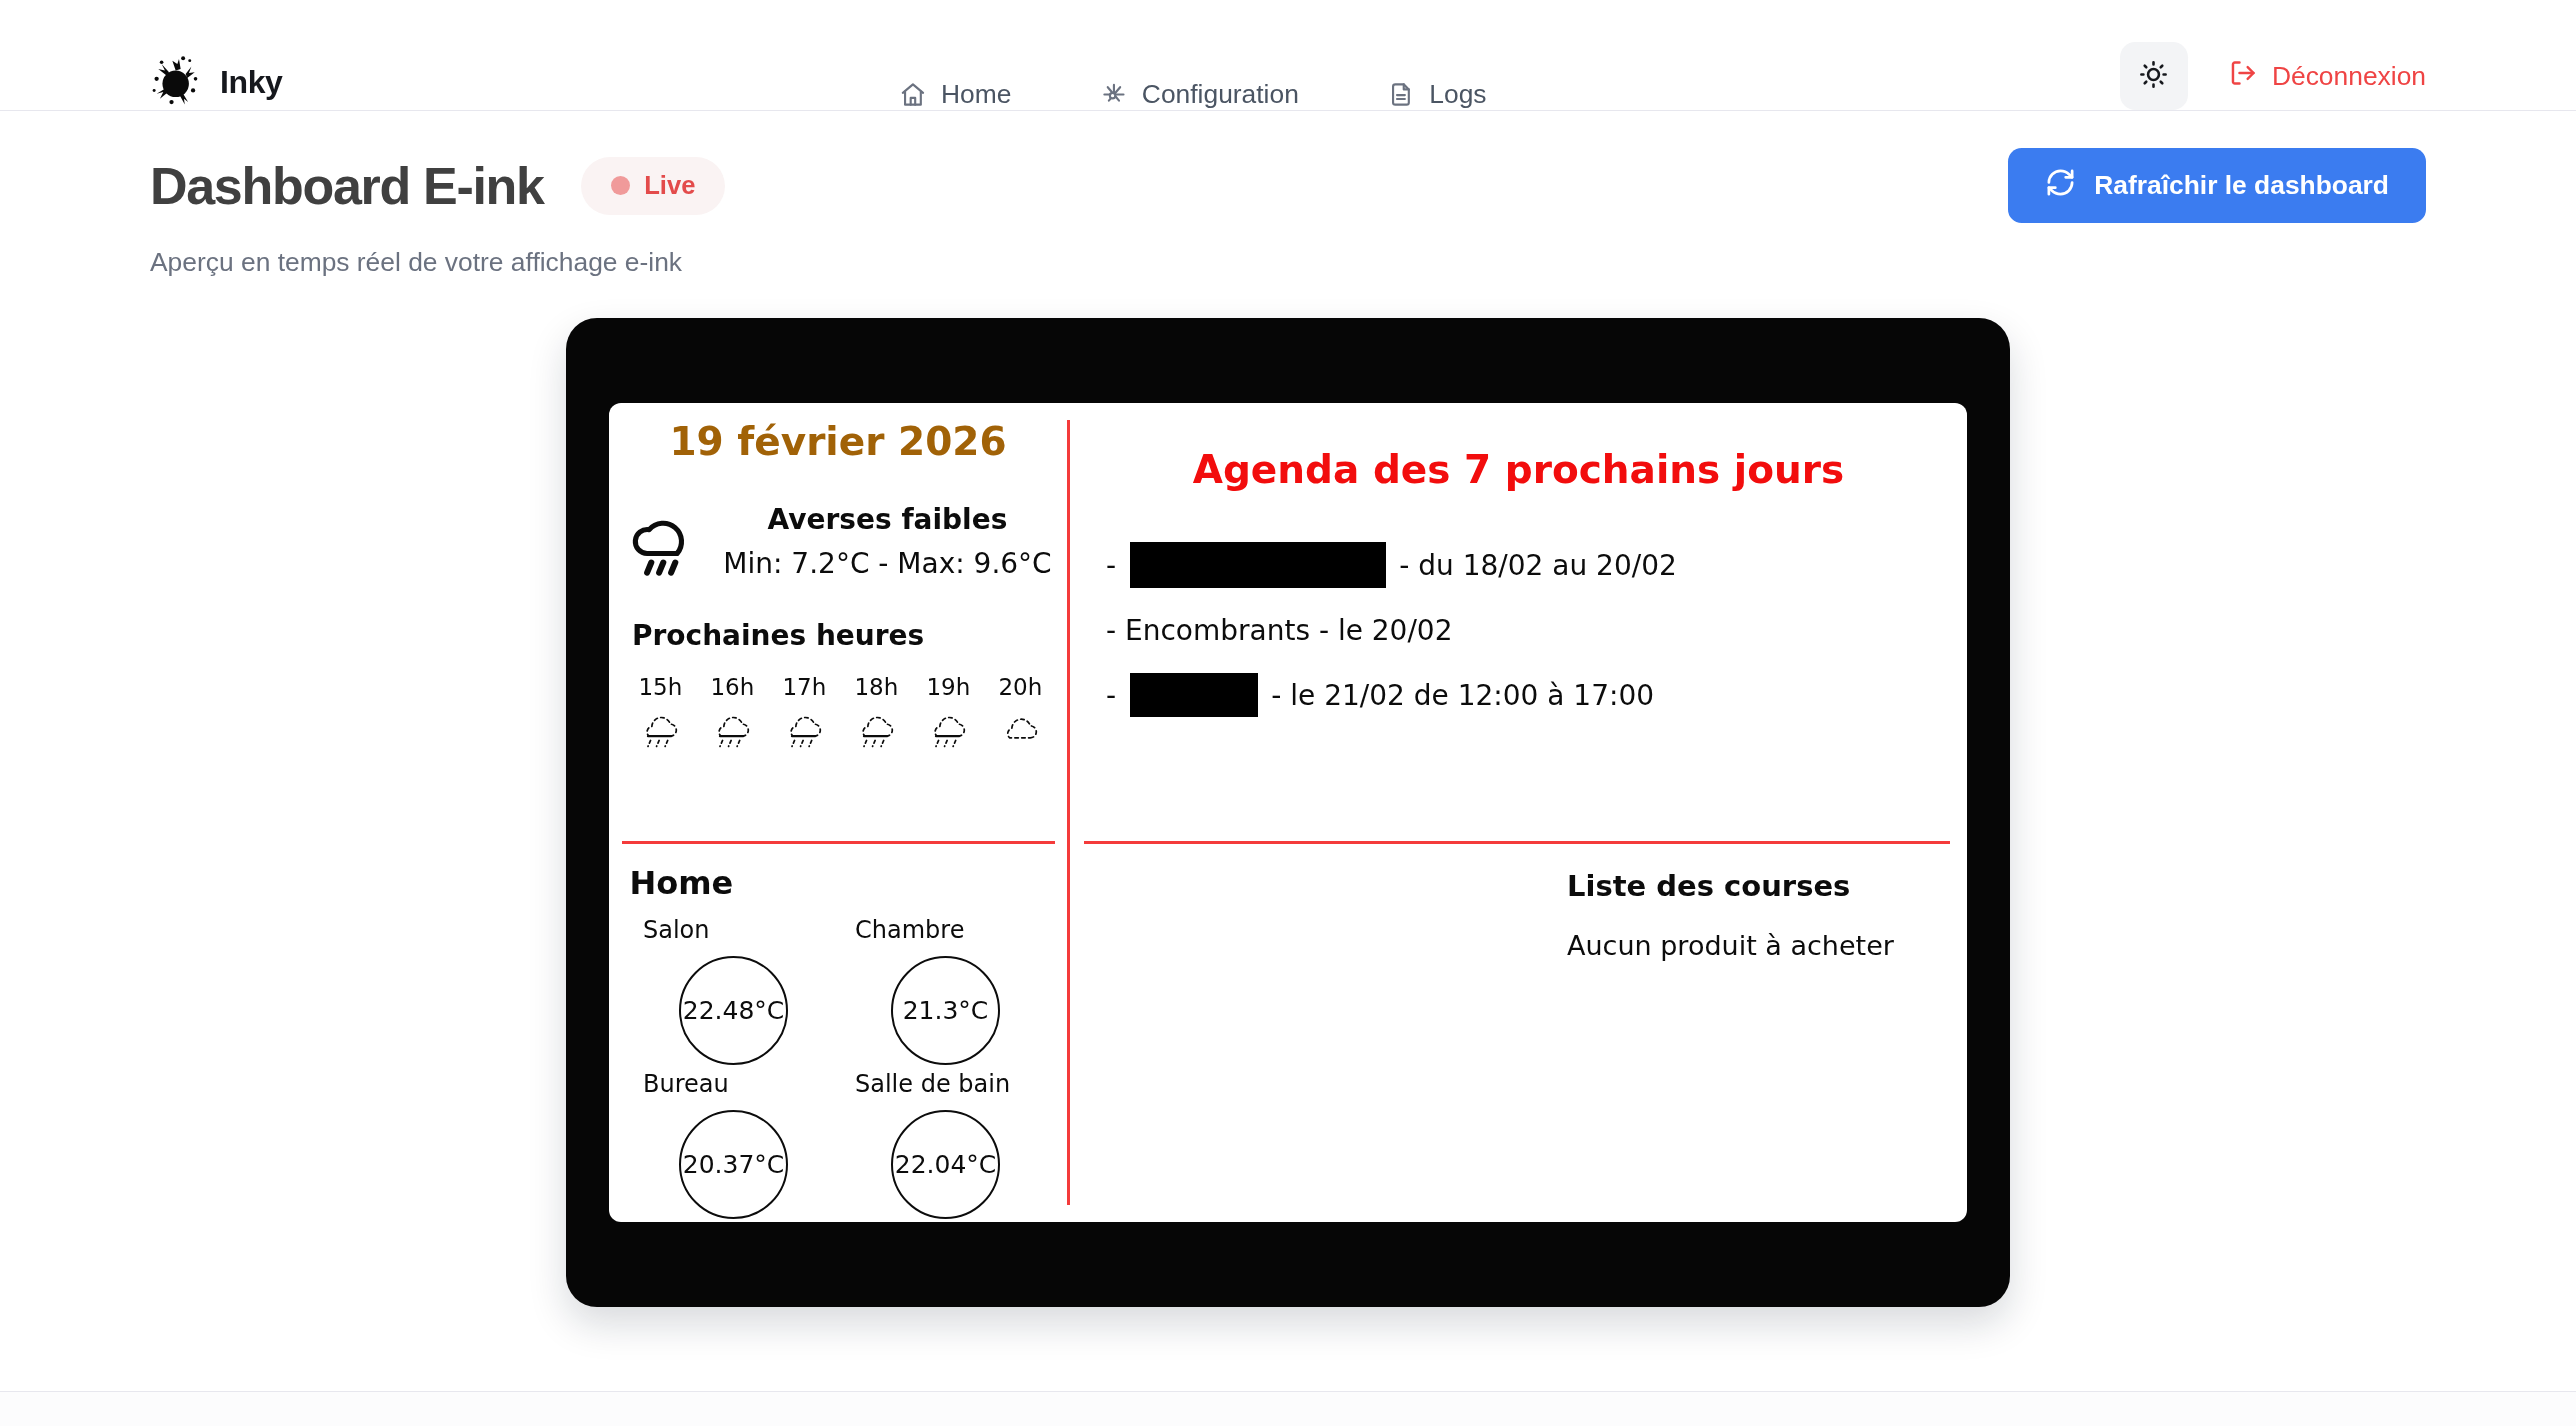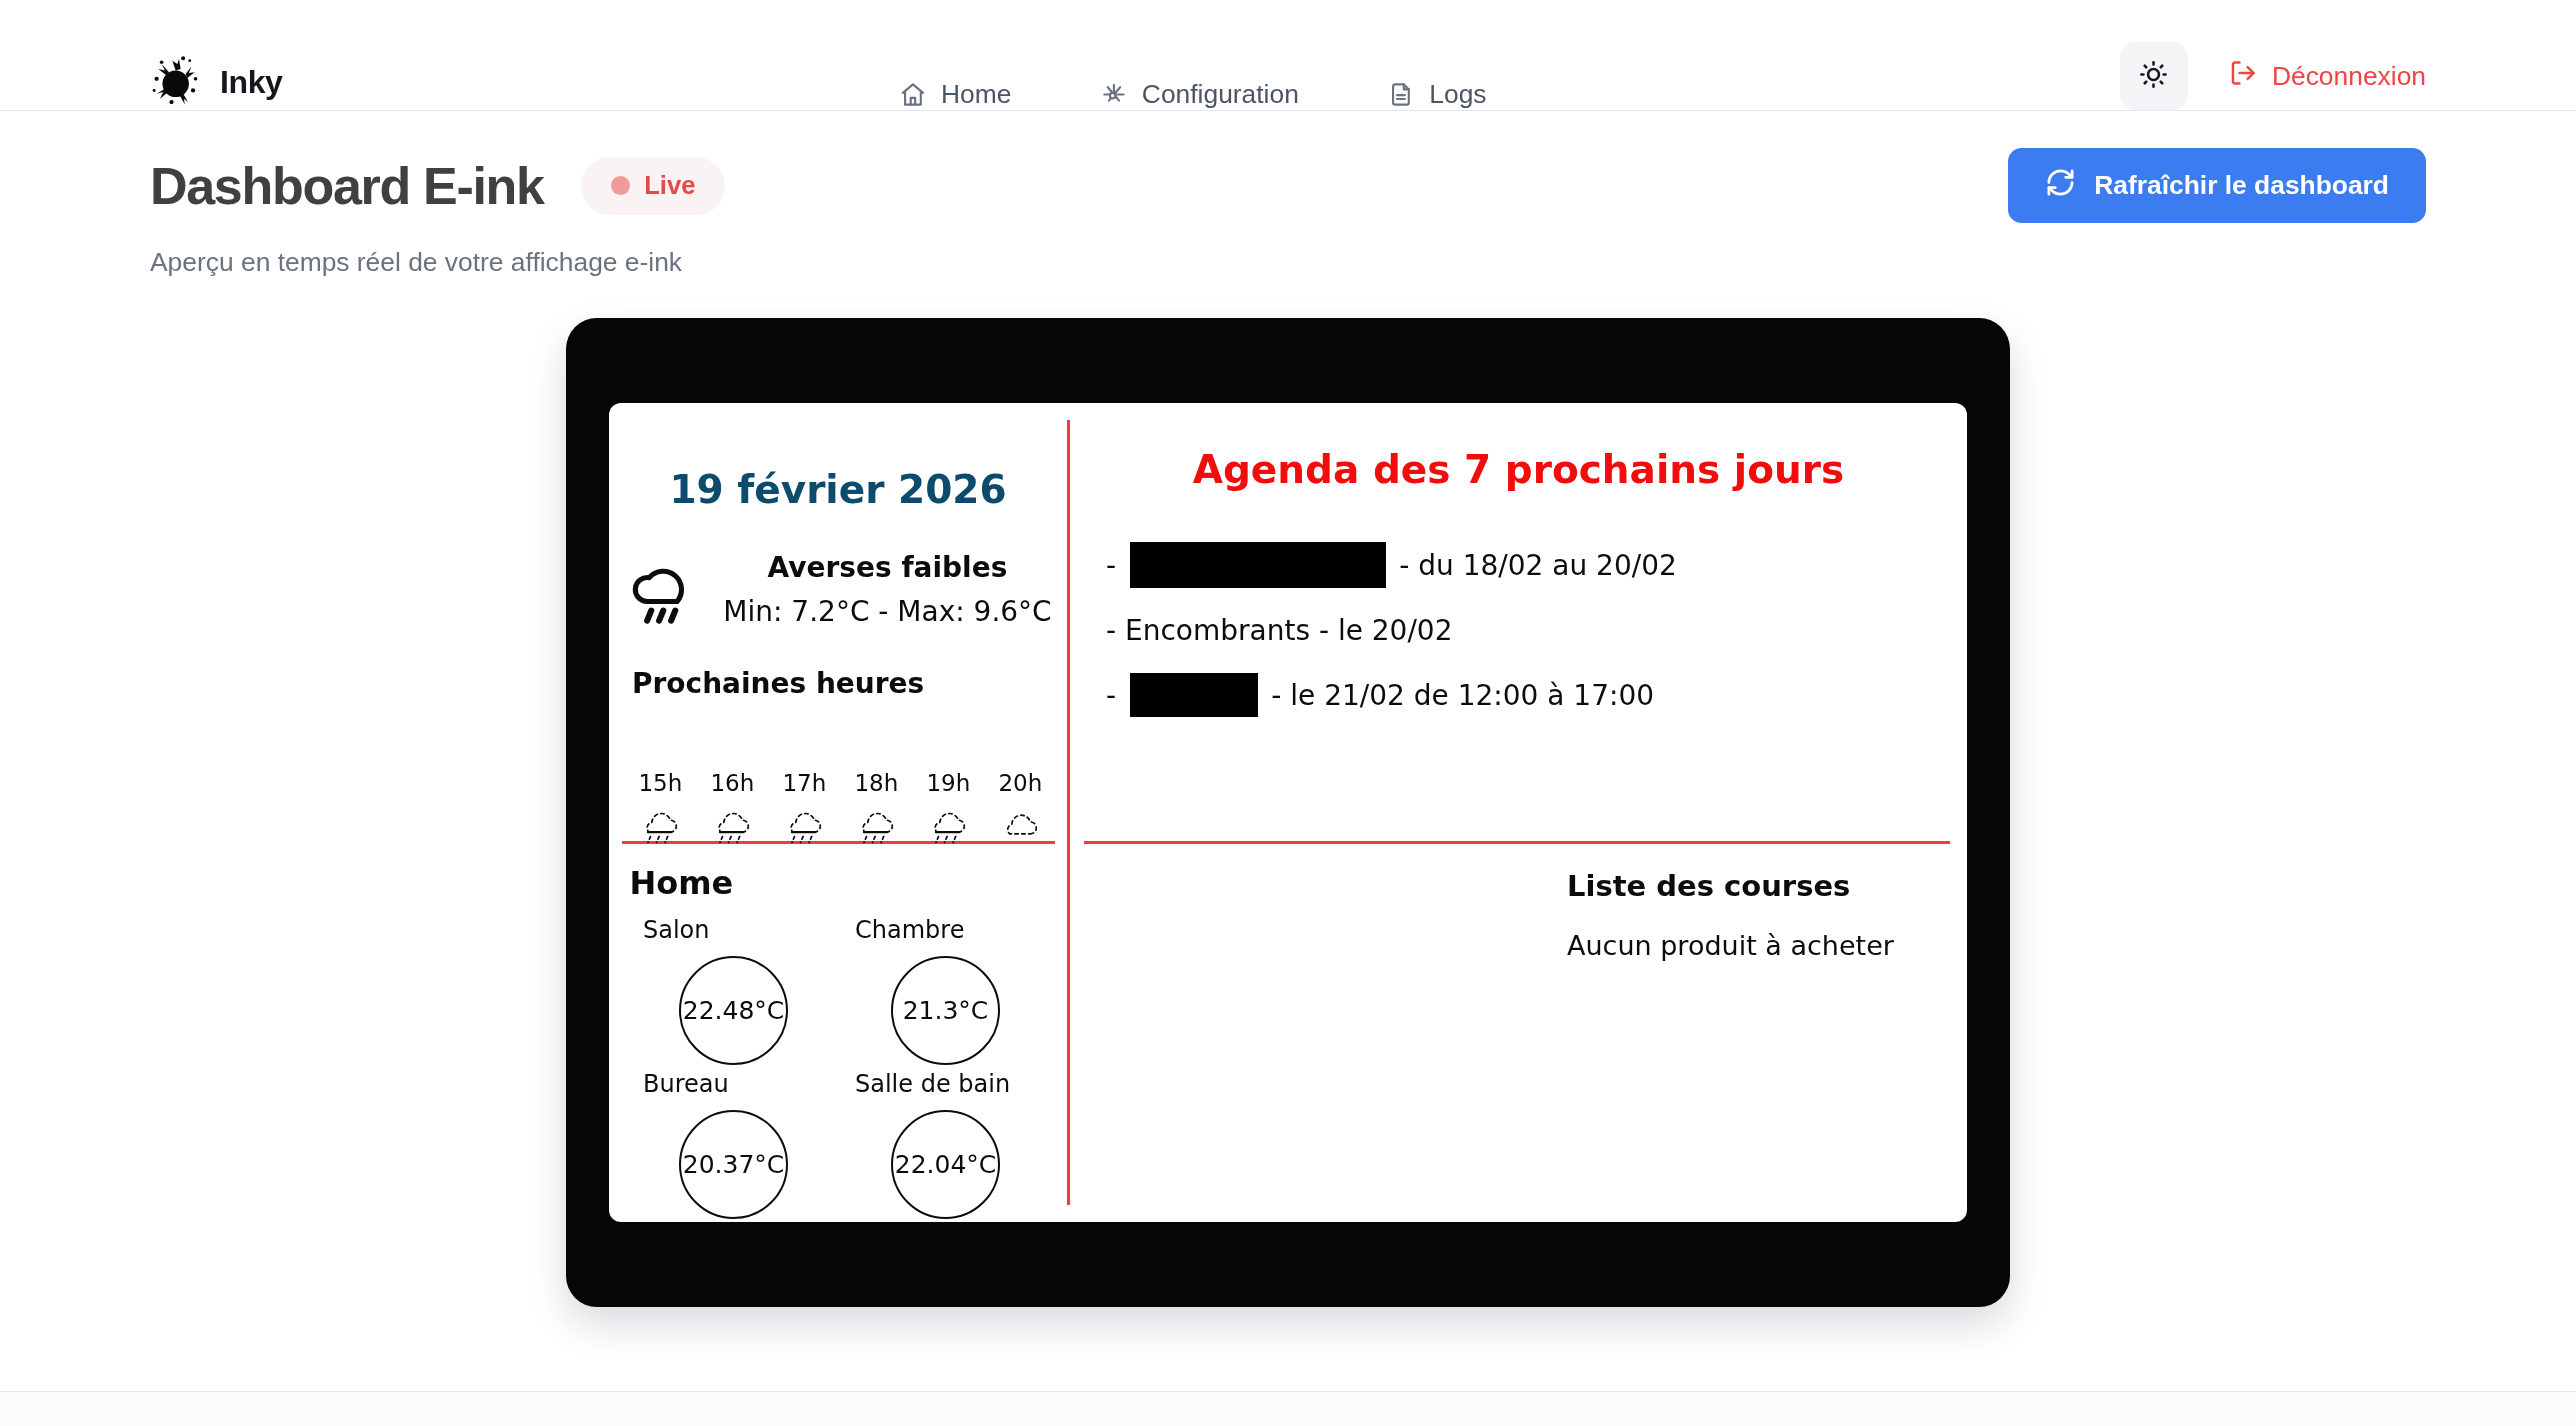--- a/index.html
+++ b/index.html
@@ -42,30 +42,30 @@
   .screen { width:100%; height:100%; background:#fff; border-radius:12px; position:relative;
             font-family:"DejaVu Sans", sans-serif; color:#0c0c0c; overflow:hidden; }
   .v-divider { position:absolute; left:458px; top:17px; bottom:17px; width:2.6px; background:#f43b3b; }
   .h-line { position:absolute; top:438px; height:3.4px; background:#f43b3b; }
   .h-line.left  { left:12.8px;  width:433px; }
   .h-line.right { left:475px; right:17px; }
 
   .col-left  { position:absolute; left:0; top:0; width:458px; height:100%; }
   .col-right { position:absolute; left:461px; right:0; top:0; height:100%; }
 
-  .eink-date { margin-top:64px; text-align:center; color:#0c4a6e; font-size:39px; font-weight:bold; }
+  .eink-date { margin-top:16px; text-align:center; color:#a16207; font-size:39px; font-weight:bold; }
   .weather { margin-top:37px; display:flex; align-items:center; justify-content:center; gap:24px; }
   .weather-texts { text-align:center; }
   .weather-cond { font-size:28px; font-weight:bold; }
   .weather-minmax { margin-top:10.2px; font-size:28px; }
 
   .next-hours-title { margin:37px 0 0 23px; font-size:28px; font-weight:bold; }
   .hours-row, .hour-icons-row { display:flex; margin-left:15.3px; }
   .hours-row { margin-top:22px; }
-  .hour-cell { width:72px; text-align:center; font-size:23px;margin-top:48px; }
+  .hour-cell { width:72px; text-align:center; font-size:23px; }
   .hour-icons-row { margin-top:8.5px; }
   .hour-icon-cell { width:72px; display:flex; justify-content:center; }
 
   .home-block { position:absolute; left:0; top:446px; width:458px; }
   .home-title { margin:15.3px 0 0 20.4px; font-size:32px; font-weight:bold; }
   .rooms-grid { display:grid; grid-template-columns:1fr 1fr; margin:13.6px 0 0 34px; row-gap:5px; }
   .room-label { font-size:24px; }
   .room-circle { margin:12px 0 0 36px; width:109px; height:109px; border:2.6px solid #0c0c0c;
                  border-radius:50%; display:flex; align-items:center; justify-content:center;
                  font-size:25px; }

